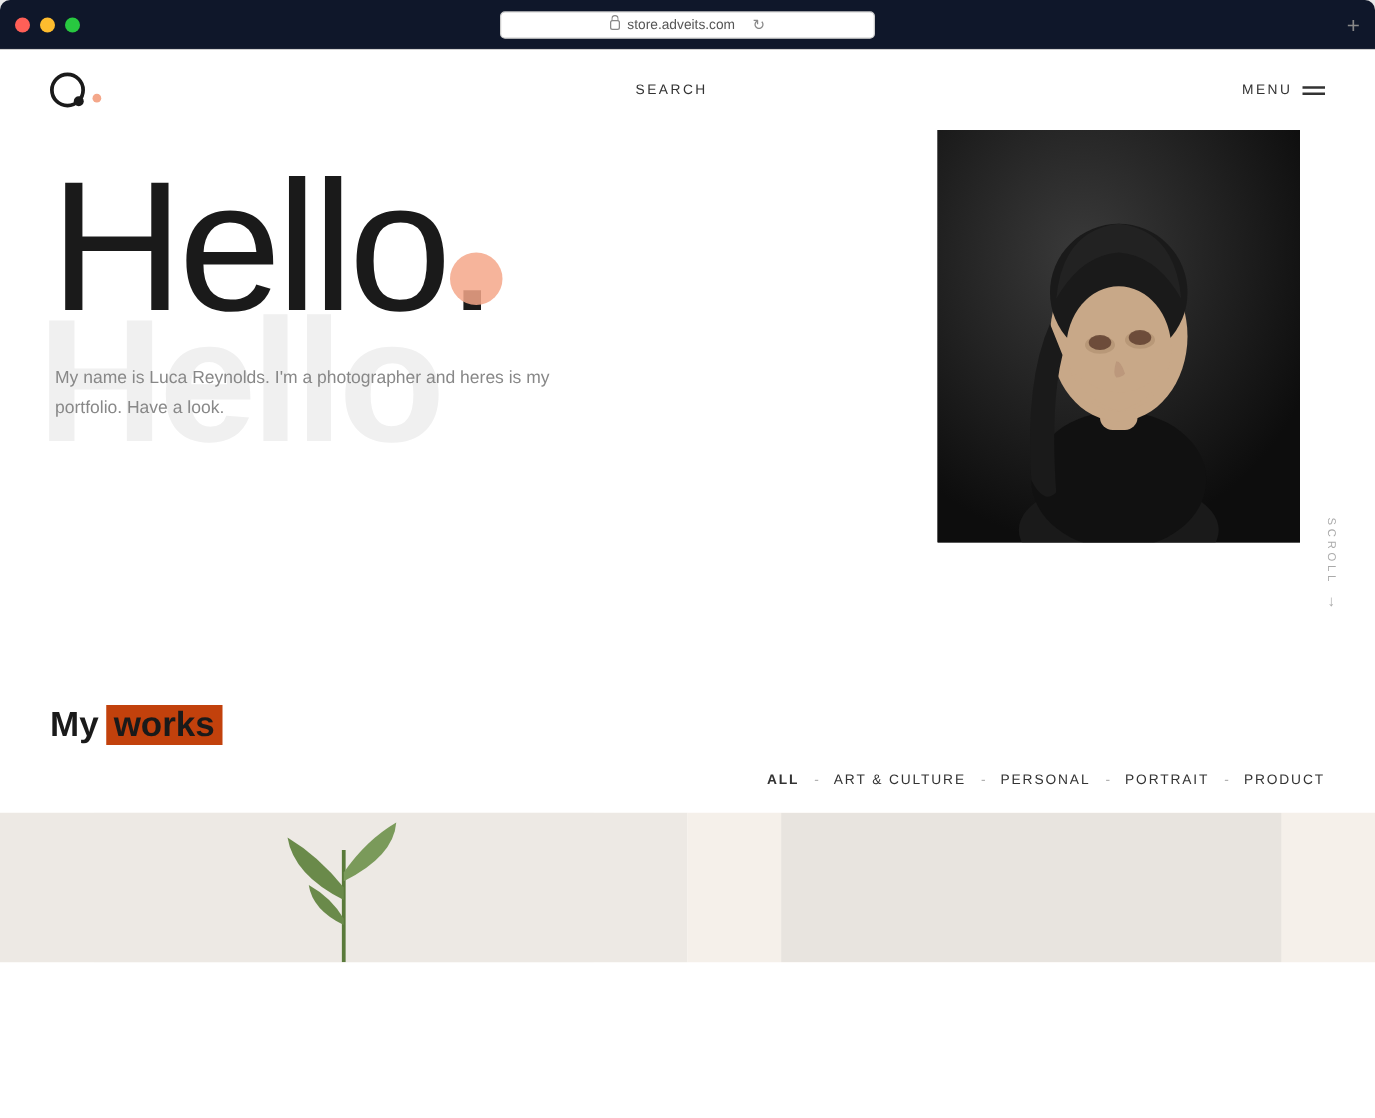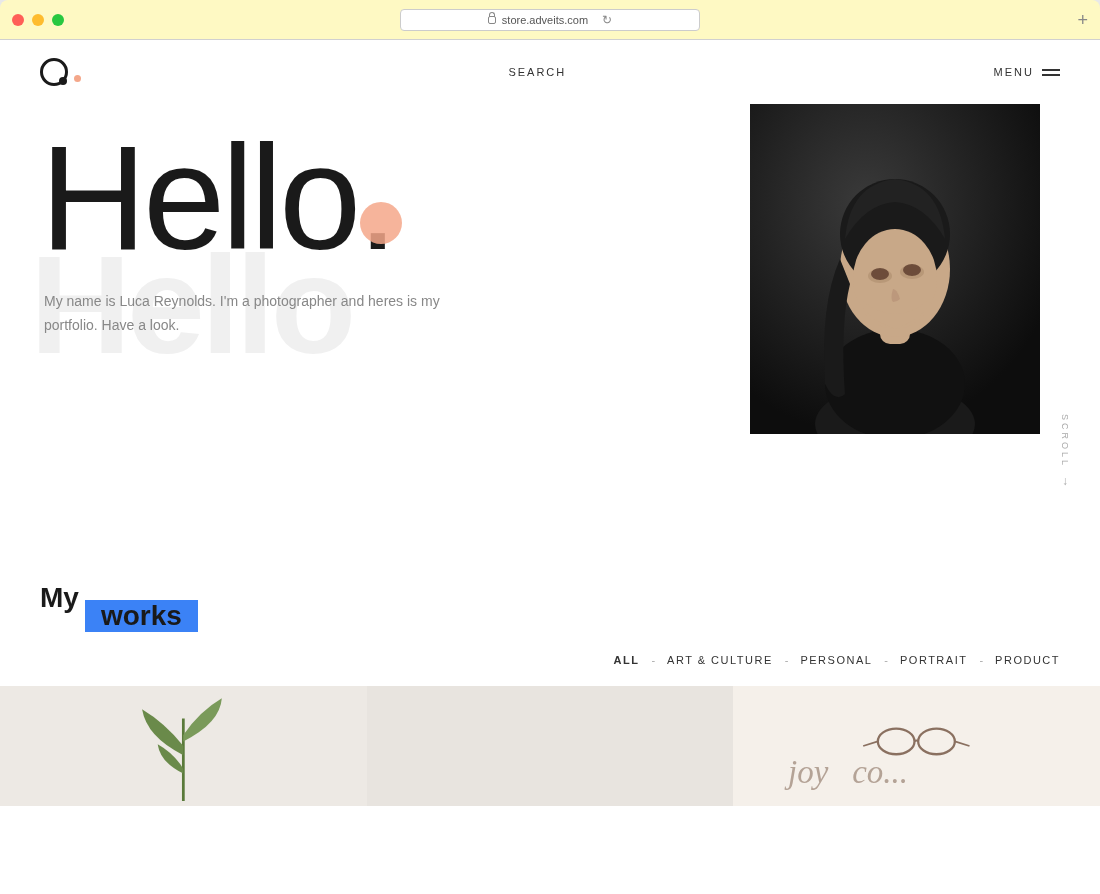--- a/index.html
+++ b/index.html
@@ -7,21 +7,21 @@
     body {
       font-family: -apple-system, BlinkMacSystemFont, 'Helvetica Neue', Arial, sans-serif;
       background: #e8e8e8;
       width: 1100px;
       height: 894px;
       overflow: hidden;
     }
 
     
     .window-chrome {
-      background: #fef9c3;
+      background: #0f172a;
       height: 40px;
       display: flex;
       align-items: center;
       padding: 0 12px;
       border-bottom: 1px solid #d0d0d0;
       border-radius: 8px 8px 0 0;
       position: relative;
     }
 
     .traffic-lights {
@@ -283,24 +283,23 @@
     .works-title {
       font-size: 28px;
       font-weight: 800;
       color: #1a1a1a;
       display: flex;
       align-items: center;
       gap: 2px;
     }
 
     .works-highlight {
-      background: #3b82f6;
-      padding: 0 16px;
+      background: #c2410c;
+      padding: 0 6px;
       margin-left: 4px;
-      margin-top: 36px;
     }
 
     
     .filter-tabs {
       display: flex;
       align-items: center;
       justify-content: flex-end;
       gap: 12px;
       margin-top: 22px;
     }
@@ -501,36 +500,15 @@
         <path d="M200 55 Q240 35 242 8 Q218 22 200 48 Z" fill="#7a9a5a"></path>
 
         <path d="M200 90 Q175 78 172 58 Q190 68 200 85 Z" fill="#6a8a4a"></path>
       </svg>
     </div>
     <div class="bottom-img">
       <svg width="100%" height="120" viewBox="0 0 400 120" xmlns="http://www.w3.org/2000/svg">
         <rect width="400" height="120" fill="#e8e4df"></rect>
       </svg>
     </div>
-    <div class="bottom-img bottom-img-right">
-      <svg width="100%" height="120" viewBox="0 0 400 120" xmlns="http://www.w3.org/2000/svg">
-        <rect width="400" height="120" fill="#f5f0ea"></rect>
-
-        <g transform="translate(200, 55)">
-
-          <ellipse cx="-22" cy="0" rx="20" ry="14" fill="none" stroke="#8a7060" stroke-width="2.5"></ellipse>
-
-          <ellipse cx="22" cy="0" rx="20" ry="14" fill="none" stroke="#8a7060" stroke-width="2.5"></ellipse>
-
-          <path d="M-2 0 Q0 -2 2 0" fill="none" stroke="#8a7060" stroke-width="2"></path>
-
-          <line x1="-42" y1="0" x2="-58" y2="5" stroke="#8a7060" stroke-width="2"></line>
-
-          <line x1="42" y1="0" x2="58" y2="5" stroke="#8a7060" stroke-width="2"></line>
-        </g>
-
-        <text x="60" y="100" font-size="36" font-style="italic" fill="#8a7060" opacity="0.6" font-family="Georgia, serif" font-weight="300">joy</text>
-        <text x="130" y="100" font-size="36" font-style="italic" fill="#8a7060" opacity="0.6" font-family="Georgia, serif" font-weight="300">co...</text>
-      </svg>
-    </div>
   </div>
 
 </div>
 
 </body></html>

